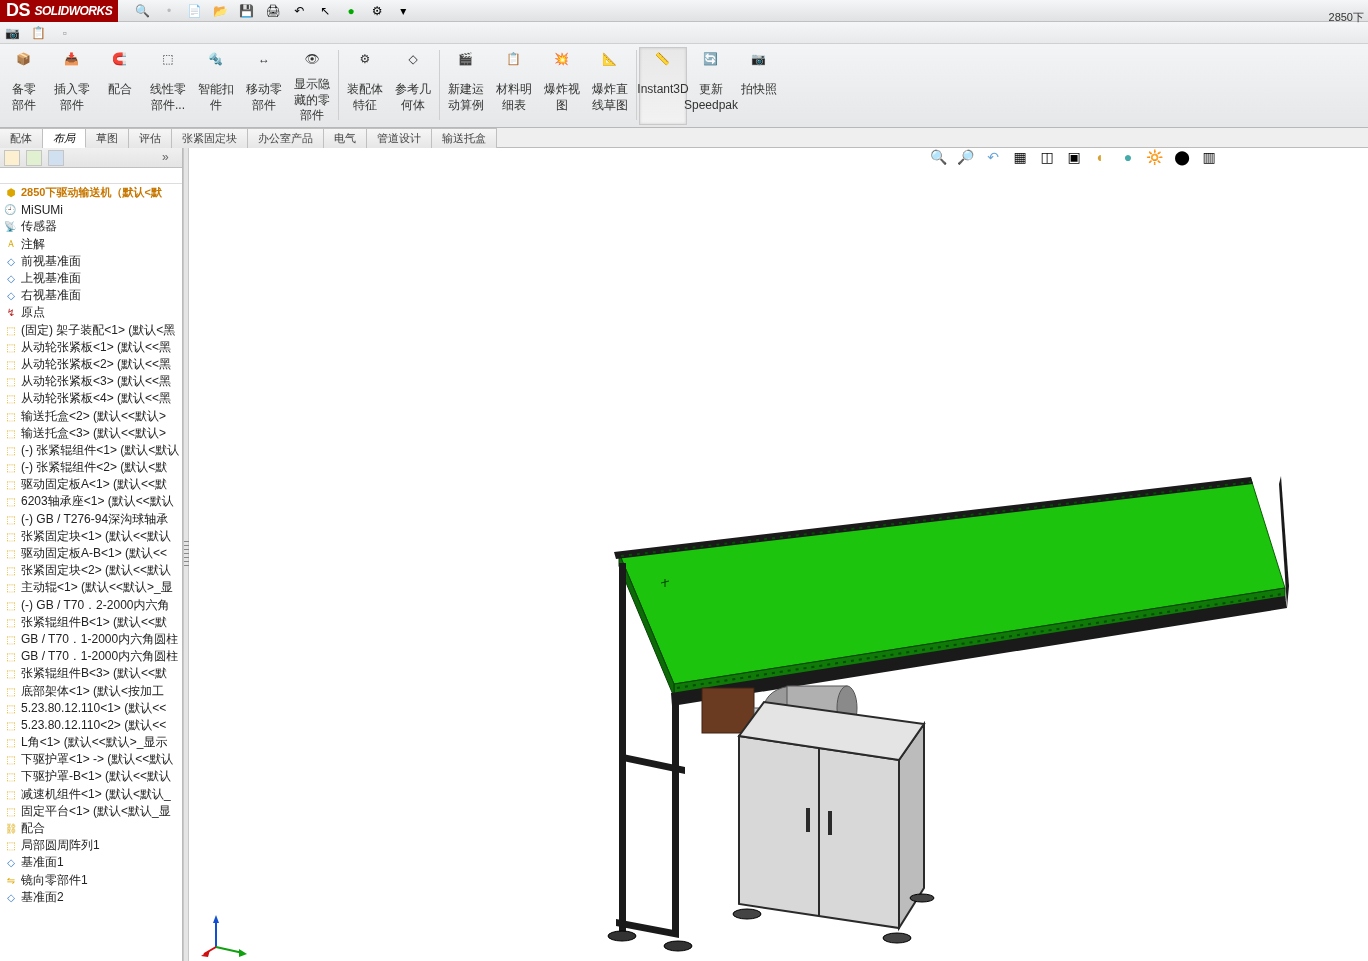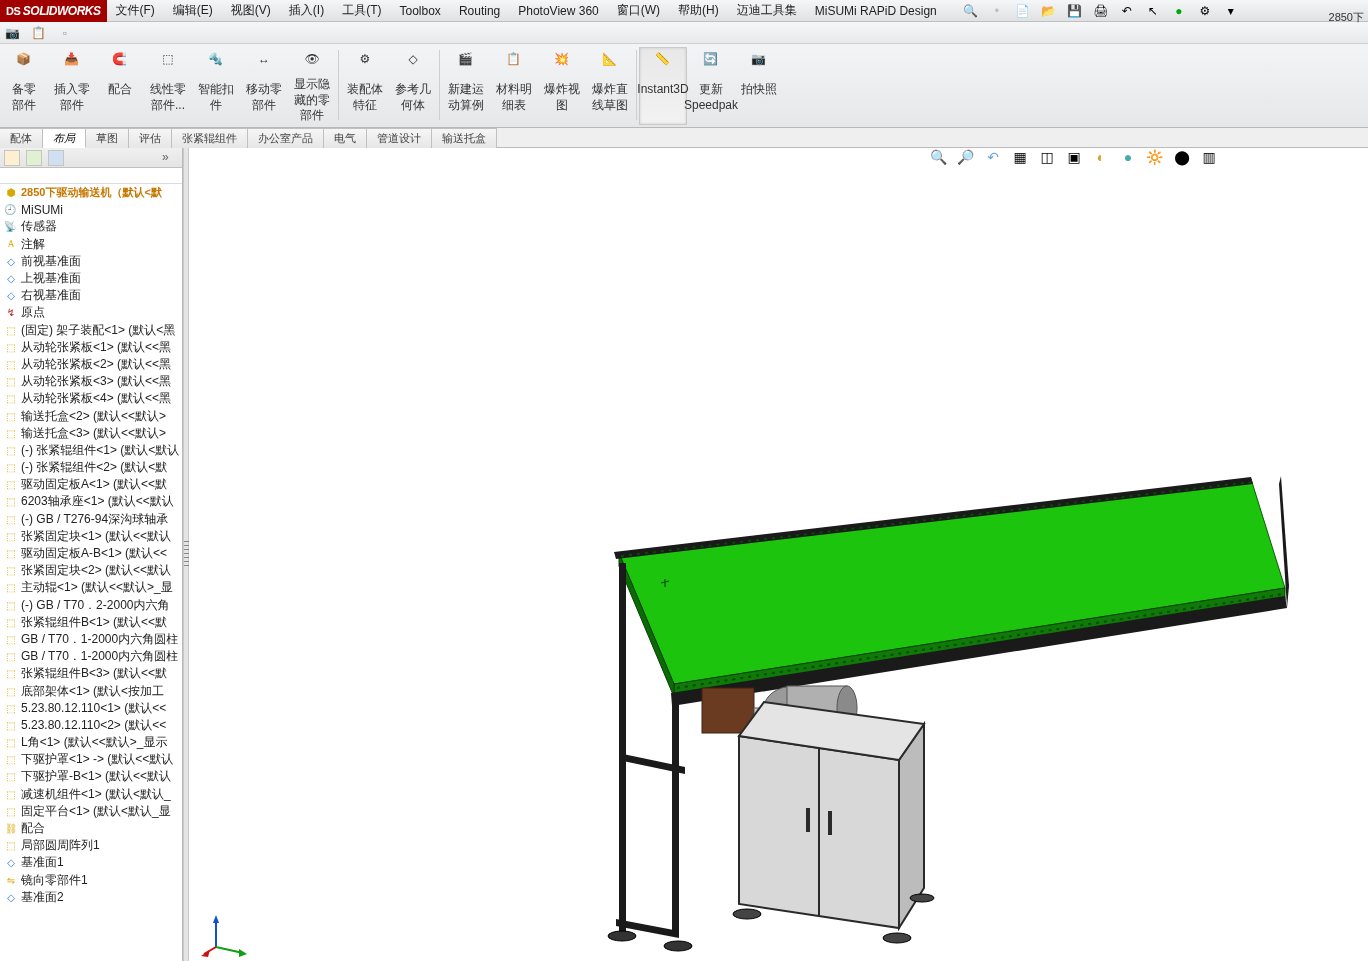--- a/index.html
+++ b/index.html
@@ -1,21 +1,21 @@
 <!DOCTYPE html>
 <html><head>
 <meta charset="utf-8">
 <style>
 * { margin: 0; padding: 0; box-sizing: border-box; font-family: "Microsoft YaHei", Arial, sans-serif; font-size: 12px; }
 body { width: 1368px; height: 961px; background: #fff; overflow: hidden; position: relative; }
 
 
 .title-bar { height: 22px; background: linear-gradient(#f5f6f7,#e0e1e2); display: flex; align-items: center; border-bottom: 1px solid #c0c0c0; }
 .logo { background: #a00000; color: #fff; font-weight: bold; font-style: italic; padding: 0 6px; height: 22px; display: flex; align-items: center; font-size: 11px; letter-spacing: -0.5px; }
-.logo .ds { font-style: normal; font-size: 11px; }
+.logo .ds { font-style: normal; font-size: 18px; }
 .menu-item { padding: 0 9px; height: 22px; display: flex; align-items: center; cursor: pointer; color: #222; }
 .title-doc { position: absolute; right: 4px; top: 0; height: 34px; display: flex; align-items: center; color: #333; font-size: 11px; }
 .menu-icons { display: flex; align-items: center; gap: 8px; margin-left: 16px; }
 .menu-icons span { width: 18px; height: 18px; display: inline-flex; align-items: center; justify-content: center; cursor: pointer; }
 
 
 .qa-row { height: 22px; background: linear-gradient(#f5f6f7,#e8e9ea); display: flex; align-items: center; padding-left: 4px; gap: 8px; border-bottom: 1px solid #d0d0d0; }
 .qa-row span { width: 18px; height: 18px; display: inline-flex; align-items: center; justify-content: center; }
 
 
@@ -57,34 +57,20 @@
 
 </style>
 </head>
 <body>
 
 <div class="title-bar">
   <div class="logo">
     <span class="ds">DS&nbsp;</span>
       <span>SOLIDWORKS</span>
   </div>
-  <div id="menus" style="display:flex;">
-      <div class="menu-item">文件(F)</div>
-      <div class="menu-item">编辑(E)</div>
-      <div class="menu-item">视图(V)</div>
-      <div class="menu-item">插入(I)</div>
-      <div class="menu-item">工具(T)</div>
-      <div class="menu-item">Toolbox</div>
-      <div class="menu-item">Routing</div>
-      <div class="menu-item">PhotoView 360</div>
-      <div class="menu-item">窗口(W)</div>
-      <div class="menu-item">帮助(H)</div>
-      <div class="menu-item">迈迪工具集</div>
-      <div class="menu-item">MiSUMi RAPiD Design</div>
-    </div>
   <div class="menu-icons">
     <span>🔍</span>
     <span style="color:#bbb;">•</span>
     <span>📄</span>
     <span>📂</span>
     <span>💾</span>
     <span>🖨</span>
     <span>↶</span>
     <span>↖</span>
     <span style="color:#0a0;">●</span>
@@ -168,21 +154,21 @@
       <span class="ribbon-icon">📷</span>
       <span>拍快照</span>
     </div>
   </div>
 
 <div class="tab-strip" id="tabs">
     <div class="tab">配体</div>
     <div class="tab active">布局</div>
     <div class="tab">草图</div>
     <div class="tab">评估</div>
-    <div class="tab">张紧辊组件</div>
+    <div class="tab">张紧固定块</div>
     <div class="tab">办公室产品</div>
     <div class="tab">电气</div>
     <div class="tab">管道设计</div>
     <div class="tab">输送托盒</div>
   </div>
 
 <div class="main">
   <div class="tree-panel">
     <div class="tree-tabs">
       <span style="background:#fdf0d0;"></span>

